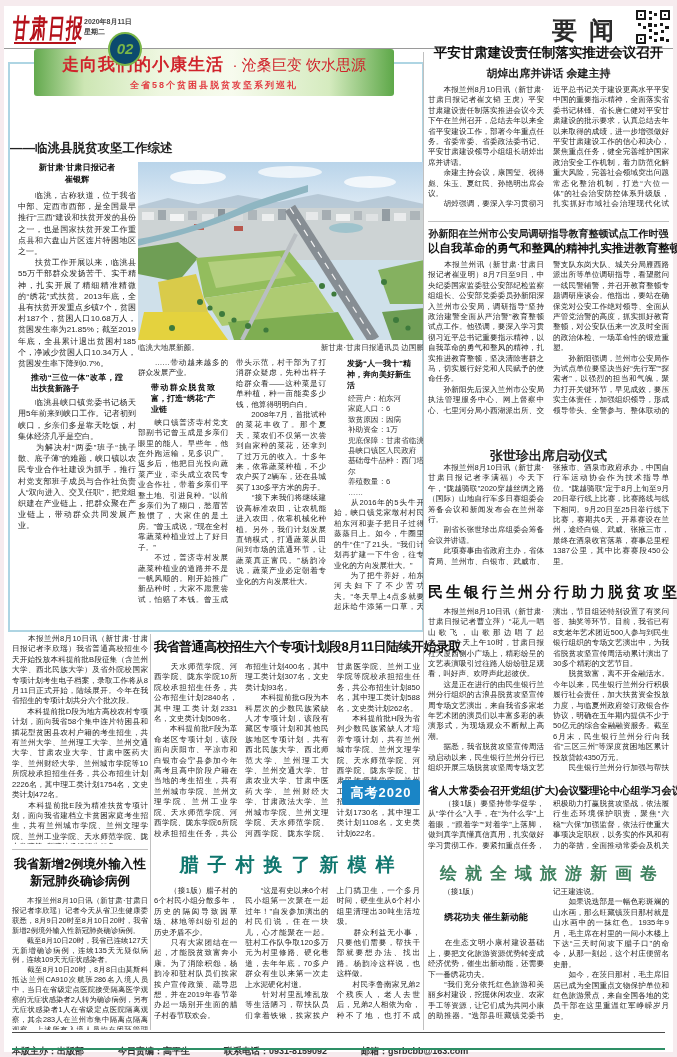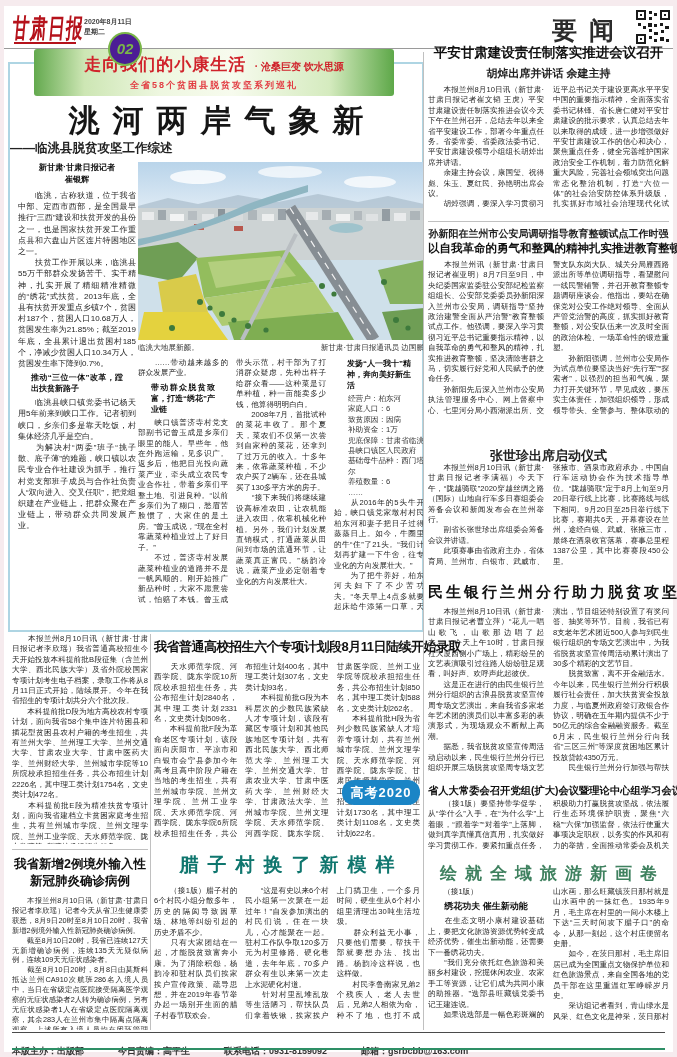--- a/index.html
+++ b/index.html
@@ -12,59 +12,59 @@
   .cols3{column-count:3;column-gap:8px}
   .flowsub{font-weight:bold;white-space:pre-line;margin:3px 13px;text-align:justify;font-size:8px;line-height:11px;break-inside:avoid;color:#111}
   .rule{position:absolute;background:#c0c0c0}
   
   .logo{position:absolute;left:10px;top:7px;font-size:16px;font-weight:900;color:#b5121b;
         transform:scale(1.05,1.62) skewX(-8deg);transform-origin:left top;letter-spacing:1px;white-space:nowrap}
   .logo-bar{position:absolute;left:10px;top:36px;width:62px;height:2px;background:#b5121b}
   .mh-date{position:absolute;left:80px;top:11px;font-size:7px;line-height:9.5px;color:#444;white-space:pre-line;font-weight:bold}
   .mh-rule{position:absolute;left:0;top:42px;width:669px;height:1px;background:#9a9a9a}
   .pageno{position:absolute;left:104px;top:26px;width:30px;height:30px;border:2px solid #7ab648;border-radius:50%;
-          background:#4c1d95;color:#7ab648;font-size:15px;font-weight:bold;font-style:italic;text-align:center;line-height:29px;z-index:2}
+          background:#0c4a6e;color:#7ab648;font-size:15px;font-weight:bold;font-style:italic;text-align:center;line-height:29px;z-index:2}
   .section{position:absolute;left:548px;top:8px;font-size:25px;letter-spacing:12px;font-weight:600;color:#2b2b2b;white-space:nowrap}
   .qr{position:absolute;left:632px;top:4px}
   
   .fbox{position:absolute;left:4px;top:56px;width:412px;height:566px;border:2px solid #aed5e3;background:#fff}
   .banner{position:absolute;left:24px;top:-15px;width:360px;height:47px;text-align:center;overflow:hidden;border-radius:3px;
           background:linear-gradient(90deg,#63a94e 0%,#cde6b4 14%,#eef7e0 35%,#f7fbee 55%,#d5ebbf 82%,#5ea849 100%)}
   .bl1{margin-top:4px;white-space:nowrap}
   .bt{font-size:17px;font-weight:900;color:#d0232b;letter-spacing:1px}
-  .bs{font-size:10px;font-weight:700;color:#d0232b;margin-left:4px}
+  .bs{font-size:15px;font-weight:400;color:#d0232b;margin-left:4px}
   .bl2{font-size:9px;font-weight:bold;color:#e23c42;margin-top:3px;letter-spacing:2px}
   .f-hl{position:absolute;left:0;top:36px;width:100%;text-align:center;font-size:31px;font-weight:900;color:#151515;
         letter-spacing:13px;text-indent:13px;white-space:nowrap}
   .f-dek{position:absolute;left:0;top:76px;width:100%;text-align:left;font-size:12.5px;font-weight:bold;color:#222}
   .f-col1{position:absolute;left:8px;top:98px;width:118px;height:458px;overflow:hidden}
   .f-col1 .t{font-size:8px;line-height:11.2px}
   .byline{font-size:8.2px;line-height:12px;text-align:center;white-space:pre-line;font-weight:bold;margin-bottom:4px;color:#111}
   .f-photo{position:absolute;left:128px;top:98px;width:286px;height:178px;background:#cfe0ea}
   .f-cap{position:absolute;left:128px;top:279px;width:286px;display:flex;justify-content:space-between;font-size:7.6px;color:#333;font-weight:normal}
   .f-body{position:absolute;left:128px;top:294px;width:286px;height:256px;overflow:hidden}
   .infocard{padding-left:14px;break-inside:avoid;color:#333}
   
   .gk-col1{position:absolute;left:8px;top:628px;width:136px;height:210px;overflow:hidden}
   .gk-hl{position:absolute;left:150px;top:632px;width:266px;text-align:center;font-size:13px;font-weight:900;color:#111;white-space:nowrap;letter-spacing:-0.5px}
   .gk-body{position:absolute;left:150px;top:656px;width:266px;height:180px;overflow:hidden}
   .gk-badge{position:absolute;left:338px;top:774px;width:78px;height:25px;background:#1a85c6;color:#fff;
-            font-size:13px;font-weight:bold;text-align:center;line-height:25px;letter-spacing:1px;border-radius:12px}
+            font-size:13px;font-weight:bold;text-align:center;line-height:25px;letter-spacing:1px;border-radius:2px}
   
   .cv-hl{position:absolute;left:8px;top:850px;width:136px;text-align:center;font-size:12.5px;line-height:17px;font-weight:900;color:#111;white-space:pre-line}
   .cv-body{position:absolute;left:8px;top:890px;width:136px;height:134px;overflow:hidden}
   
   .lz-hl{position:absolute;left:150px;top:846px;width:266px;text-align:center;font-size:19px;font-weight:900;color:#0f766e;
          letter-spacing:9px;text-indent:9px;white-space:nowrap}
   .lz-body{position:absolute;left:150px;top:880px;width:266px;height:144px;overflow:hidden}
   
   .r-hl{position:absolute;left:424px;width:241px;text-align:center;font-weight:900;color:#111;white-space:nowrap}
   .r-dek{position:absolute;left:424px;width:241px;text-align:center;font-weight:bold;color:#222}
   .r-body{position:absolute;left:424px;width:241px;overflow:hidden}
-  .r6sub{font-weight:bold;text-align:center;font-size:9px;margin:3px 0;break-inside:avoid;color:#111}
+  .r6sub{font-weight:bold;text-align:center;font-size:9px;margin:14px 0;break-inside:avoid;color:#111}
   
   .footer{position:absolute;left:8px;top:1026px;width:653px;border-top:1px solid #4a4a4a;padding-top:12px;
           display:flex;font-size:9px;font-weight:bold;color:#333}
   .footer span{margin-right:34px;white-space:nowrap}
   .greenline{position:absolute;left:8px;top:1042px;width:653px;height:2px;background:#2e8f66}
 </style>
 </head>
 <body>
 
 <div class="sheet">
@@ -112,21 +112,20 @@
   </svg>
 
   <div class="fbox">
     <div class="banner">
       <div class="bl1">
         <span class="bt">走向我们的小康生活</span>
         <span class="bs">· 沧桑巨变 饮水思源</span>
       </div>
       <div class="bl2">全省58个贫困县脱贫攻坚系列巡礼</div>
     </div>
-    <div class="f-hl">洮河两岸气象新</div>
     <div class="f-dek">——临洮县脱贫攻坚工作综述</div>
 
     <div class="f-col1 clip">
       <div class="byline">新甘肃·甘肃日报记者
 崔银辉</div>
       <div class="t">　　临洮，古称狄道，位于我省中部、定西市西部，是全国最早推行“三西”建设和扶贫开发的县份之一，也是国家扶贫开发工作重点县和六盘山片区连片特困地区之一。
 　　扶贫工作开展以来，临洮县55万干部群众发扬苦干、实干精神，扎实开展了精细精准精微的“绣花”式扶贫。2013年底，全县有扶贫开发重点乡镇7个，贫困村187个，贫困人口10.68万人，贫困发生率为21.85%；截至2019年底，全县累计退出贫困村185个，净减少贫困人口10.34万人，贫困发生率下降到0.7%。</div>
       <div class="flowsub">推动“三位一体”改革，蹚出扶贫新路子</div>
       <div class="t">　　临洮县峡口镇党委书记杨天用5年前来到峡口工作。记者初到峡口，乡亲们多是靠天吃饭，村集体经济几乎是空白。
 　　为解决村“两委”班子“挑子散、底子薄”的难题，峡口镇以农民专业合作社建设为抓手，推行村党支部班子成员与合作社负责人“双向进入、交叉任职”，把党组织建在产业链上，把群众聚在产业链上，带动群众共同发展产业。</div>

